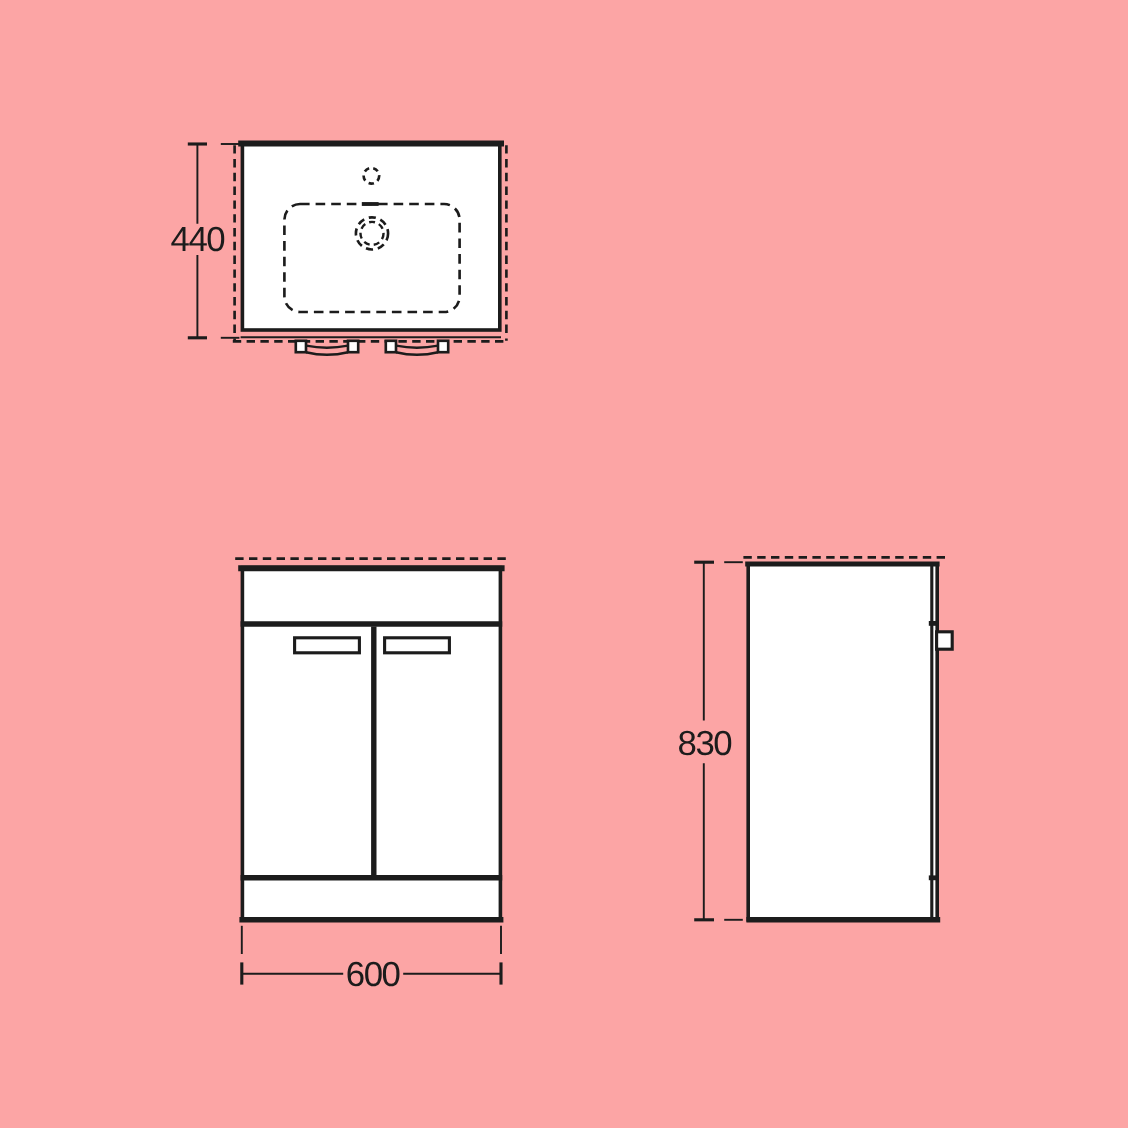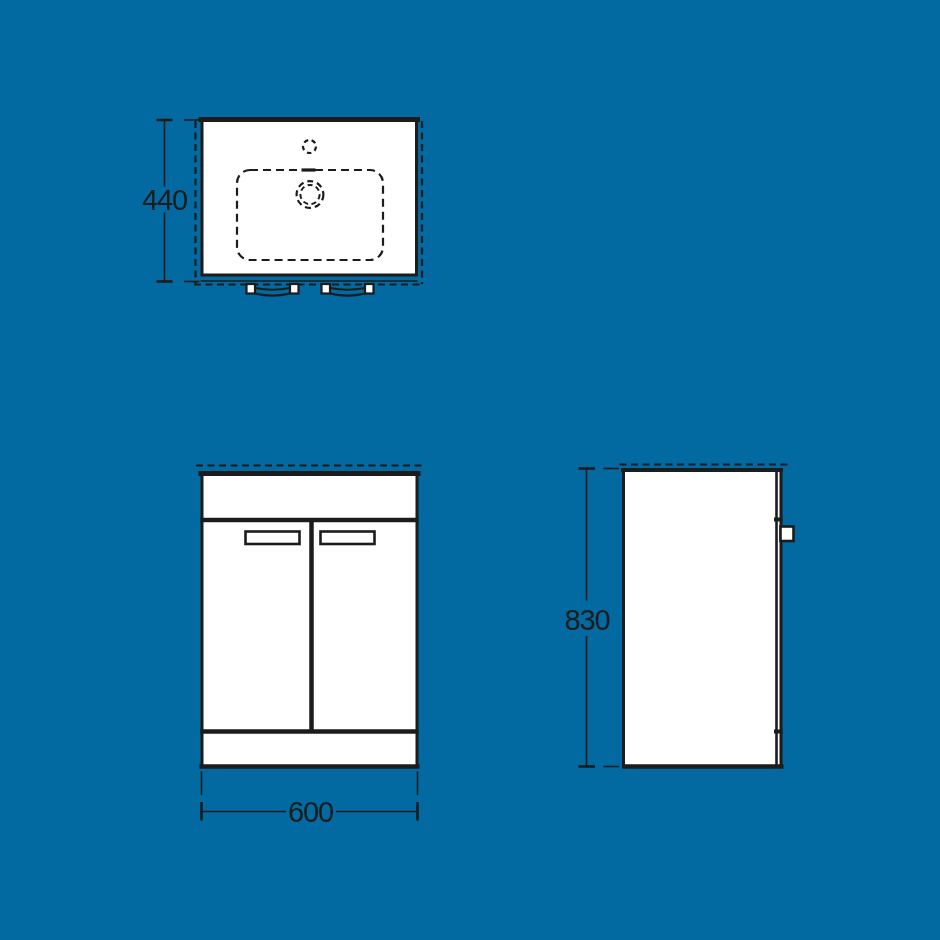--- a/index.html
+++ b/index.html
@@ -4,21 +4,21 @@
 <style>
   html, body {
     margin: 0;
     padding: 0;
     background: #ffffff;
   }
   .stage {
     position: relative;
     width: 940px;
     height: 940px;
-    background: #0369a1;
+    background: #fca5a5;
     font-family: "Liberation Sans", sans-serif;
   }
   svg { display: block; }
   .dim-label {
     font-family: "Liberation Sans", sans-serif;
     font-size: 29px;
     letter-spacing: -1.2px;
     fill: #1c1c1c;
   }
 </style>

